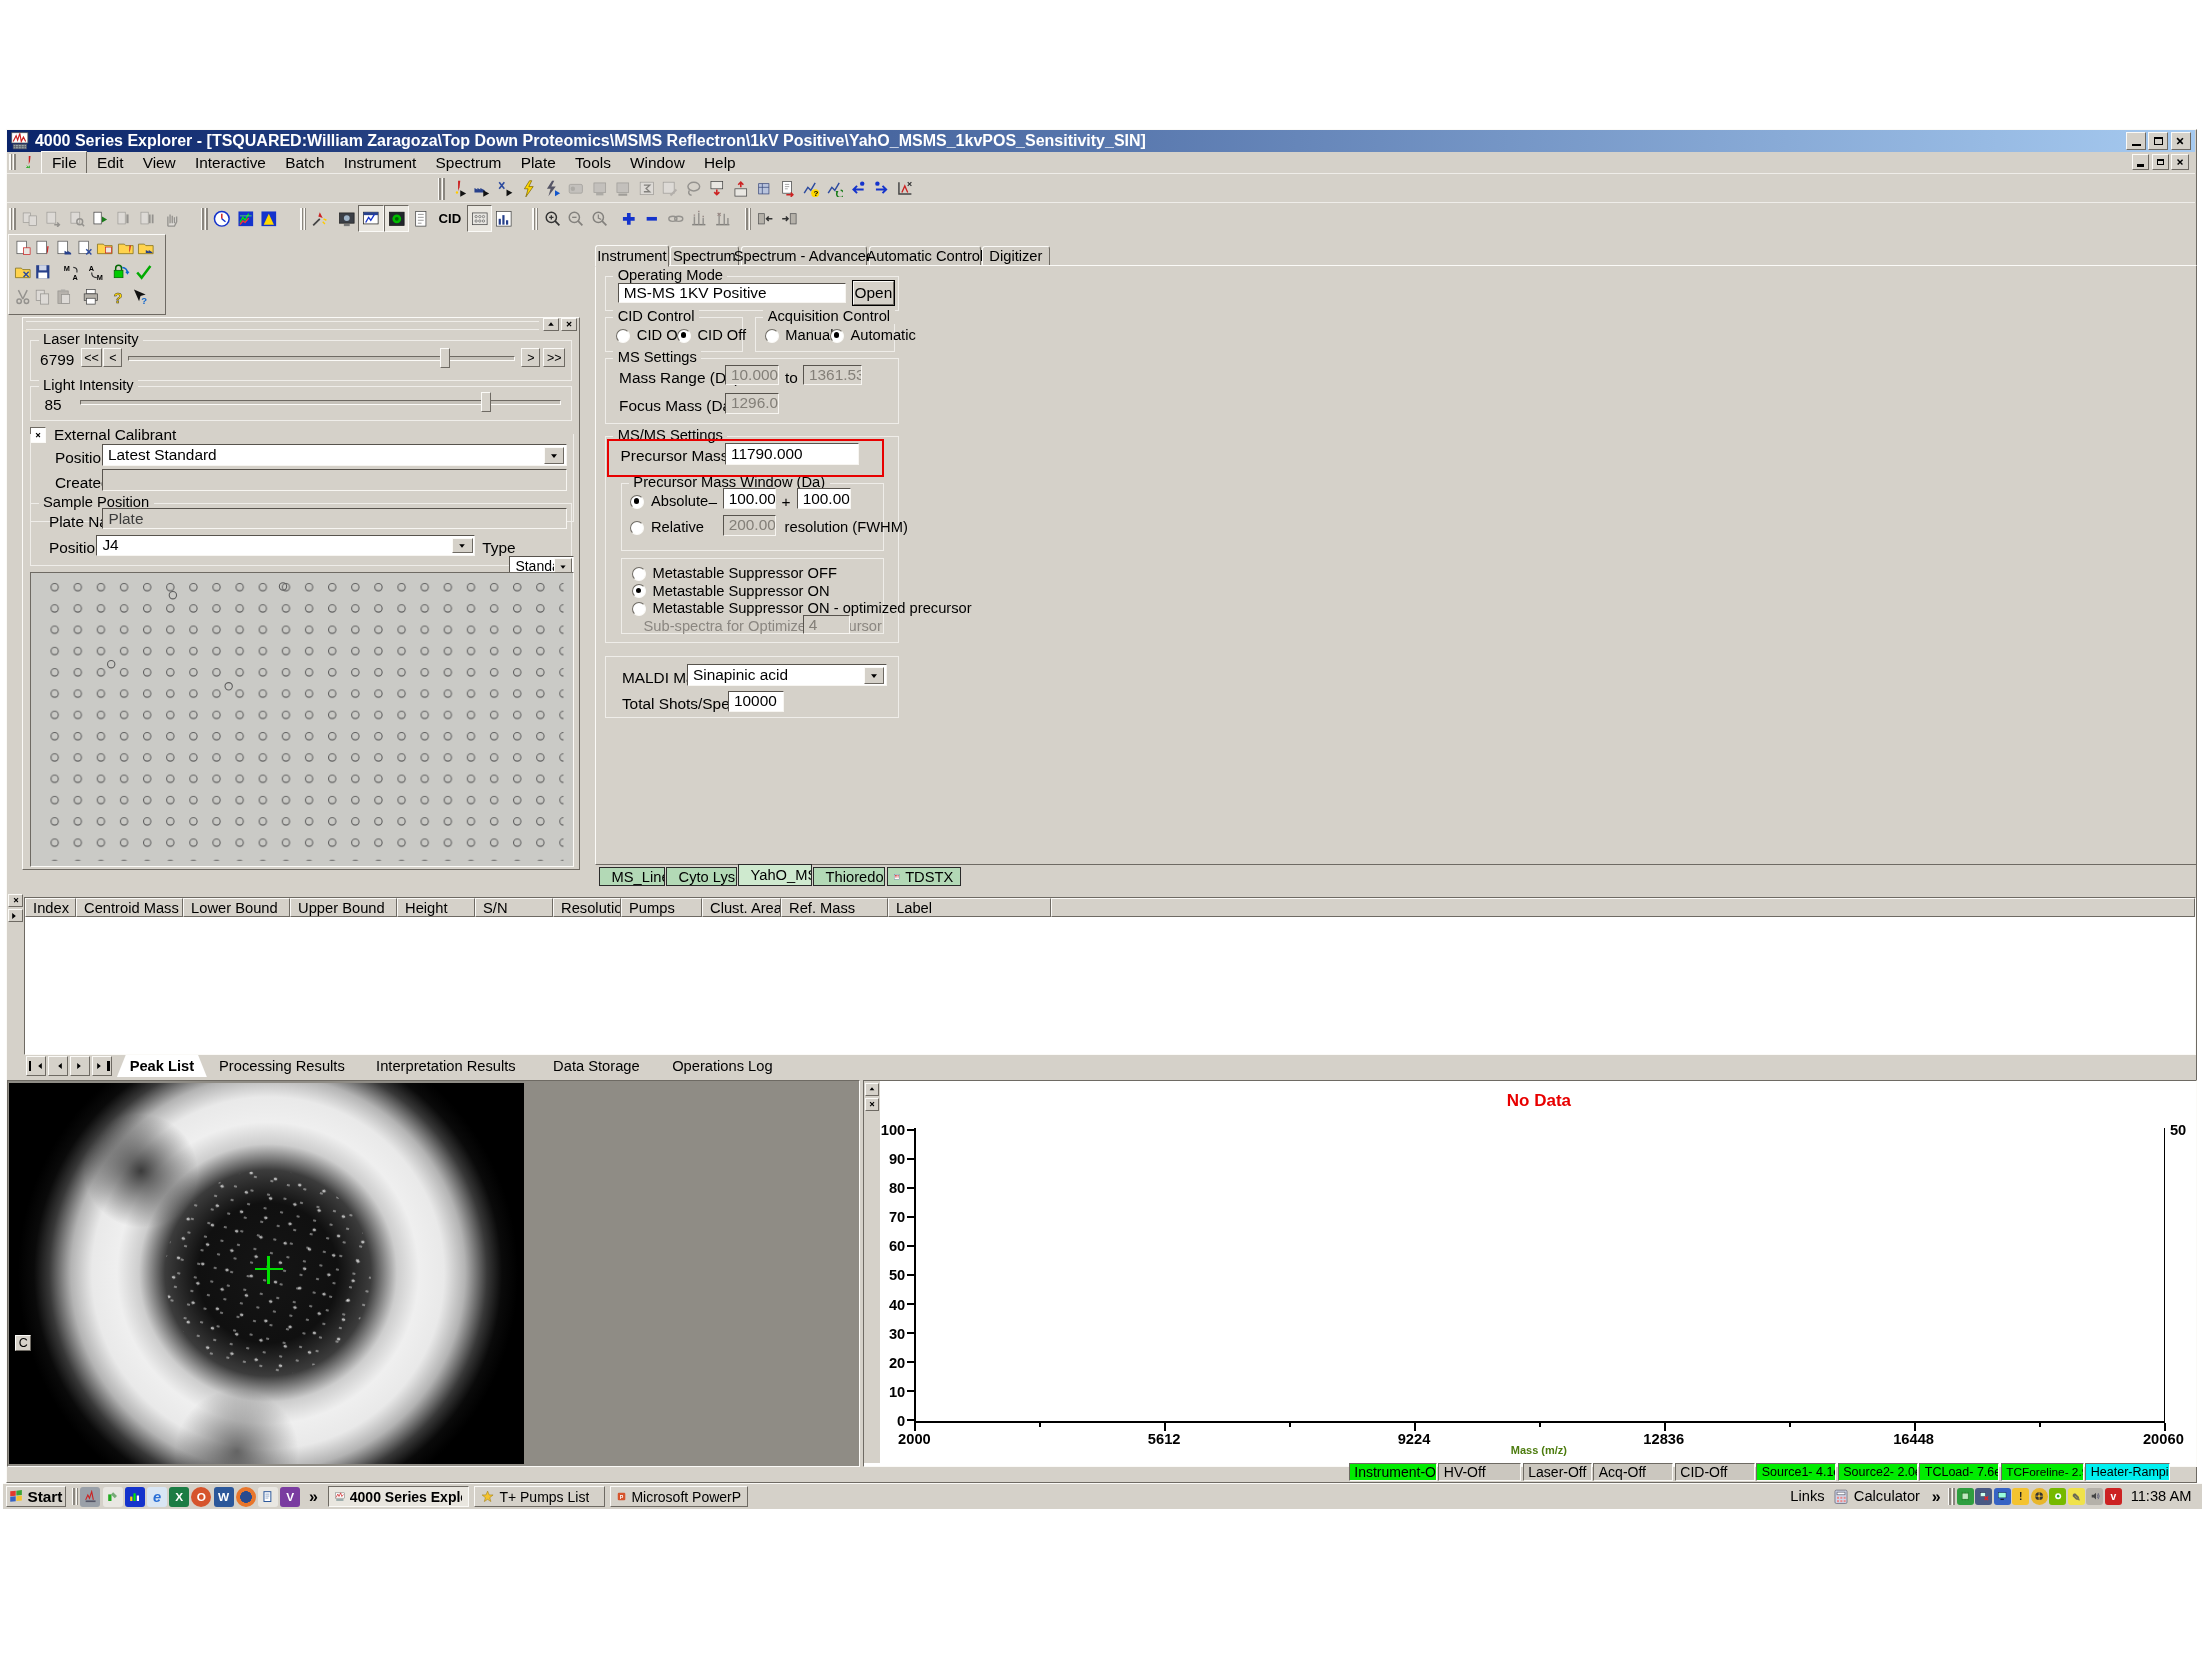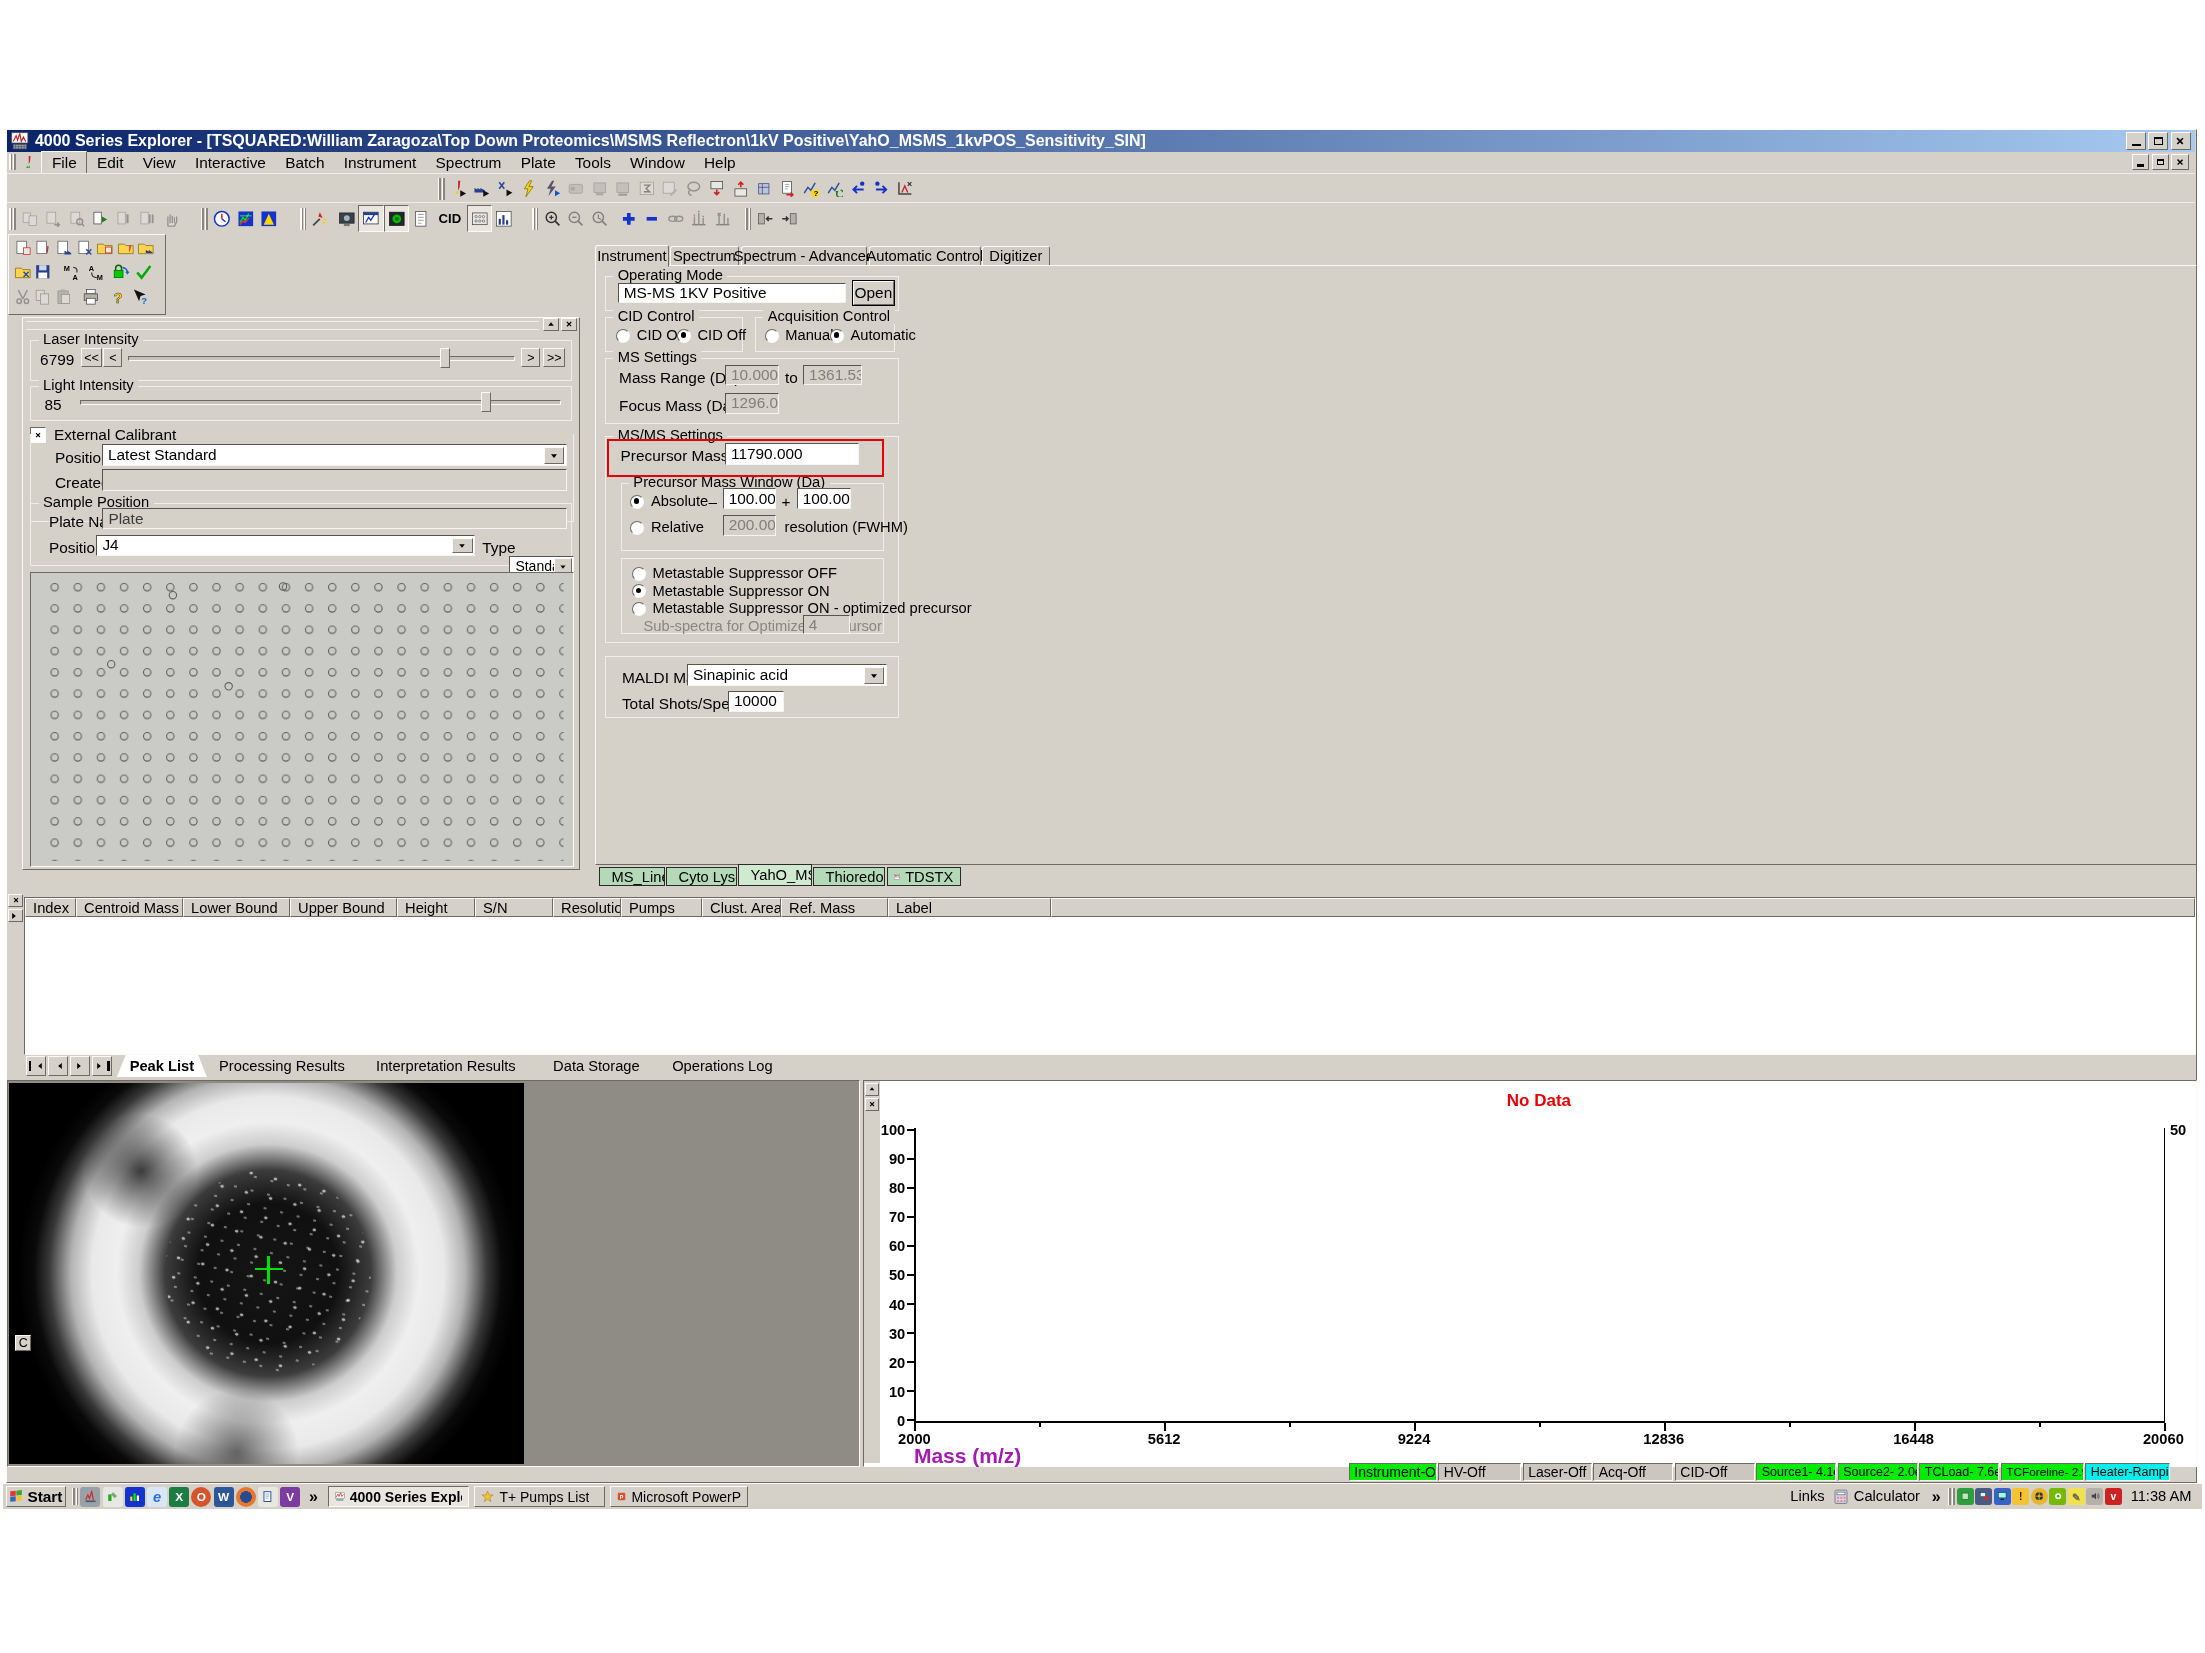--- a/index.html
+++ b/index.html
@@ -898,21 +898,21 @@
     <span class="abs" style="left:1306px;top:41px;font-weight:bold;font-size:14.7px">50</span>
 
     <div class="abs" style="left:21px;top:350px;width:1308px;display:flex;justify-content:space-between;font-weight:bold;font-size:14.7px">
       <span style="width:59px;text-align:center">2000</span>
       <span style="width:59px;text-align:center">5612</span>
       <span style="width:59px;text-align:center">9224</span>
       <span style="width:59px;text-align:center">12836</span>
       <span style="width:59px;text-align:center">16448</span>
       <span style="width:59px;text-align:center">20060</span>
     </div>
-    <div class="abs" style="left:50px;top:363px;width:1250px;text-align:left;color:#a21caf;font-weight:bold;font-size:21px">Mass (m/z)</div>
+    <div class="abs" style="left:50px;top:363px;width:1250px;text-align:center;color:#4d7c0f;font-weight:bold;font-size:11px">Mass (m/z)</div>
   </div>
 
   <div class="abs" style="left:1342px;top:1333px;display:flex;gap:1.5px">
     <span class="scell" style="width: 88px; background: rgb(0, 236, 0);">Instrument-On</span>
     <span class="scell" style="width: 83px; background: rgb(203, 199, 191);">HV-Off</span>
     <span class="scell" style="width: 69px; background: rgb(203, 199, 191);">Laser-Off</span>
     <span class="scell" style="width: 80px; background: rgb(203, 199, 191);">Acq-Off</span>
     <span class="scell" style="width: 80px; background: rgb(203, 199, 191);">CID-Off</span>
     <span class="scell" style="width: 80px; font-size: 12.5px; background: rgb(0, 236, 0);">Source1- 4.1e-008</span>
     <span class="scell" style="width: 80px; font-size: 12.5px; background: rgb(0, 236, 0);">Source2- 2.0e-008</span>

